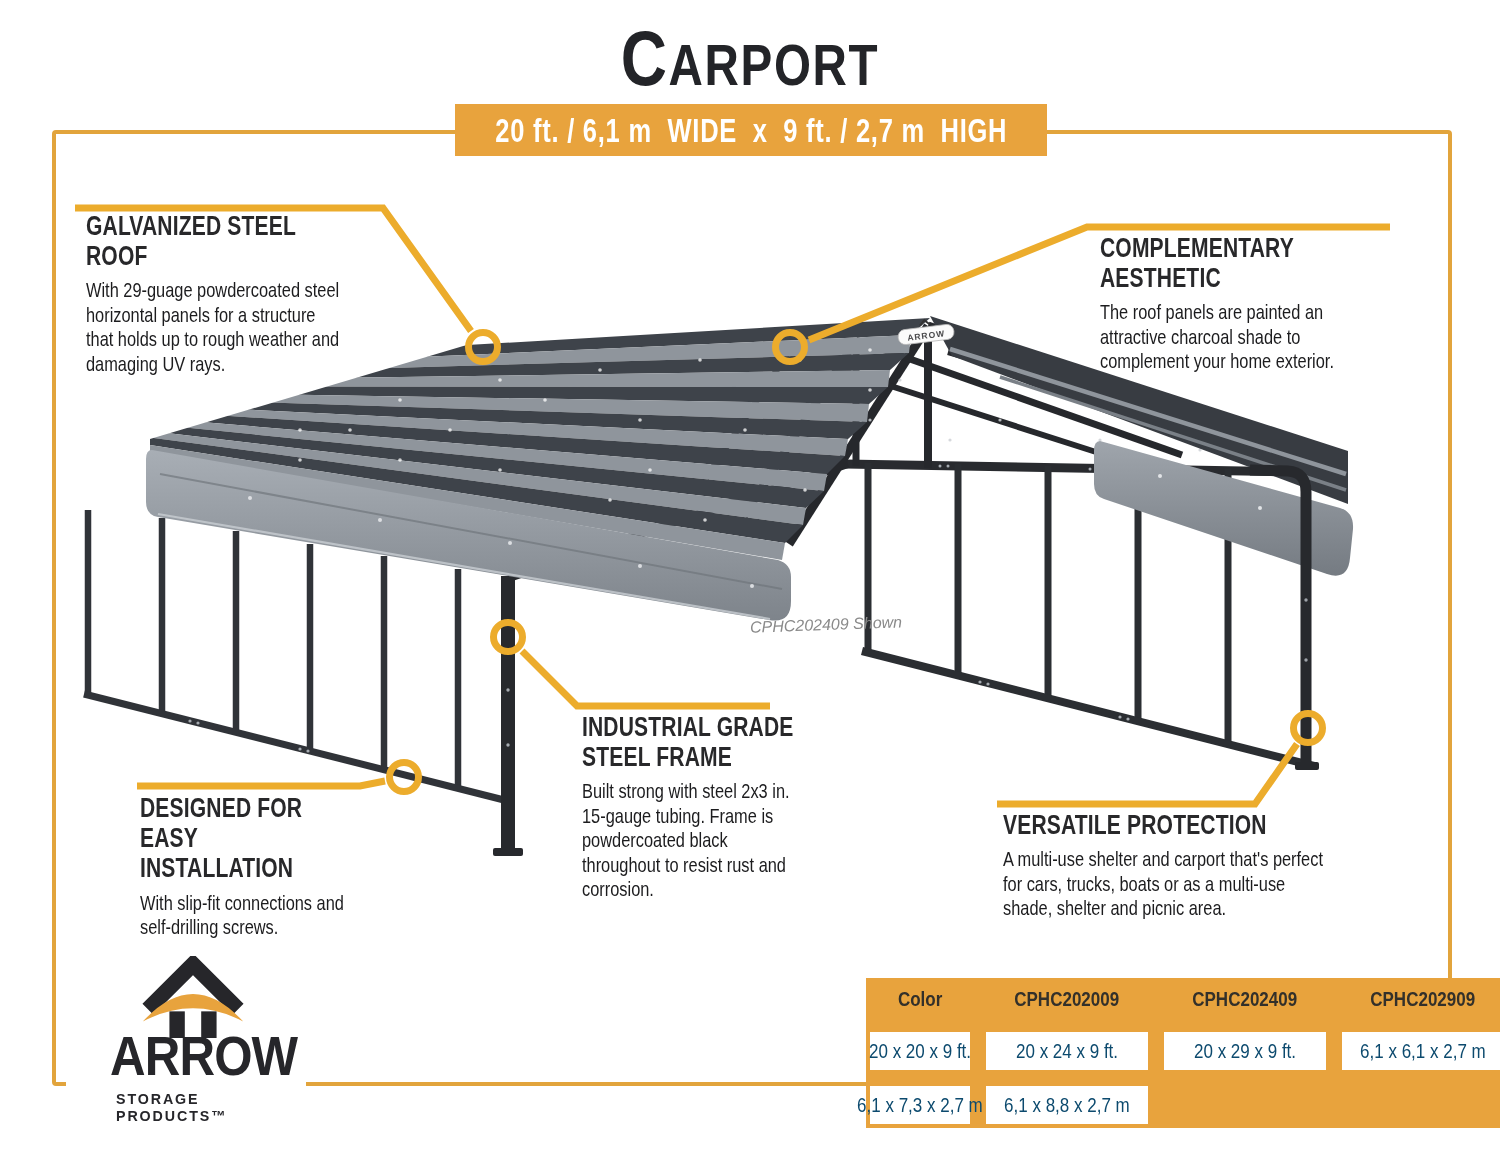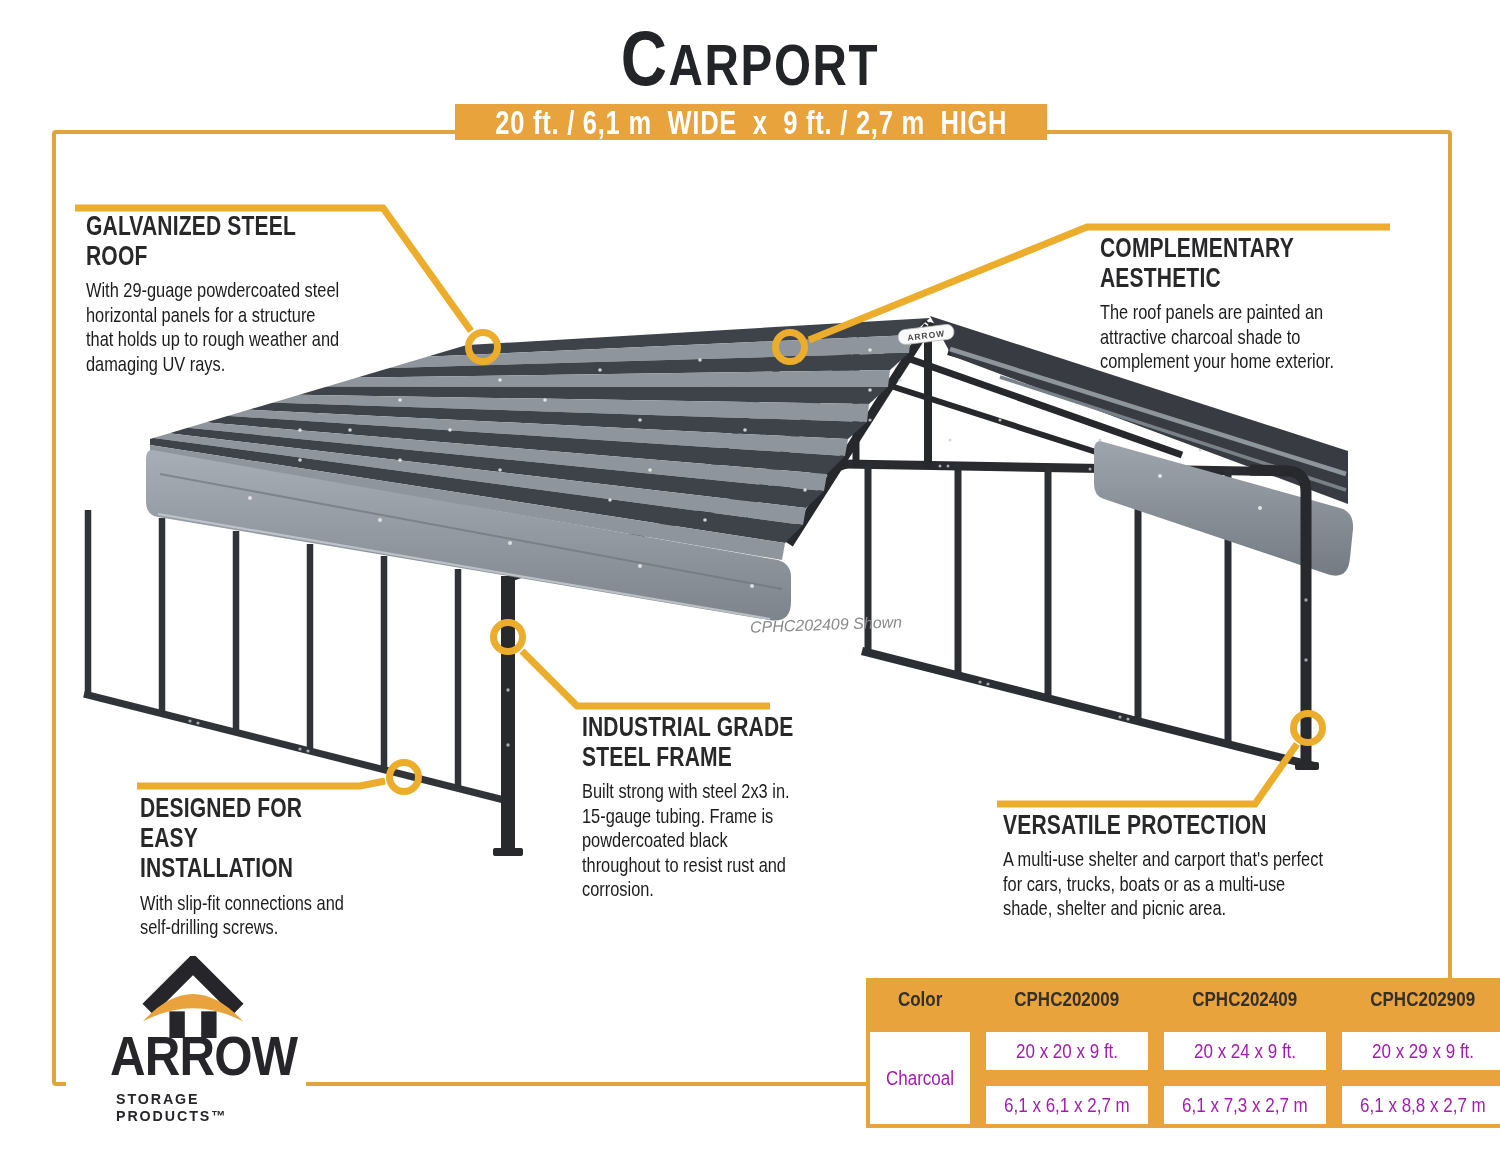--- a/index.html
+++ b/index.html
@@ -7,21 +7,21 @@
   .page{position:relative;width:1500px;height:1159px;background:#fff;overflow:hidden;}
 
   .frame{position:absolute;left:52px;top:130px;width:1392px;height:948px;
          border:4px solid var(--frame_border,#E2A43C);border-radius:4px;}
 
   .title{position:absolute;top:16px;left:0;width:100%;text-align:center;
          font-size:58px;font-weight:bold;color:#232428;letter-spacing:2px;
          transform:scaleX(0.82);line-height:1.1;}
   .title::first-letter{font-size:78px;}
 
-  .banner{position:absolute;left:455px;top:104px;width:592px;height:36px;
+  .banner{position:absolute;left:455px;top:104px;width:592px;height:52px;
           background:var(--accent_yellow,#E8A33D);display:flex;align-items:center;justify-content:center;}
   .banner span{font-size:34px;font-weight:bold;color:#fff;transform:scaleX(0.75);
                white-space:pre;letter-spacing:1px;}
 
   .scene{position:absolute;left:0;top:0;}
 
   .callout{position:absolute;transform:scaleX(0.78);transform-origin:0 0;}
   .co-h{font-size:27px;font-weight:bold;color:#28282A;line-height:1.12;
         white-space:pre-line;letter-spacing:0.2px;}
   .co-b{margin-top:7px;font-size:21px;color:#1C1C1E;line-height:1.16;}
@@ -34,21 +34,21 @@
   .logo-name{position:absolute;left:44px;top:76px;font-size:56px;font-weight:bold;color:#26262A;
              transform:scaleX(0.88);transform-origin:0 0;letter-spacing:-1px;line-height:1;}
   .logo-tag{position:absolute;left:50px;top:138px;font-size:15px;font-weight:bold;
             letter-spacing:2px;color:#26262A;transform:scaleX(0.95);transform-origin:0 0;}
 
   .spec{position:absolute;left:866px;top:978px;background:var(--accent_yellow,#E8A33D);
         padding:4px;display:grid;grid-template-columns:100px 162px 162px 162px;
         grid-template-rows:34px 38px 38px;gap:16px;}
   .spec .cell{display:flex;align-items:center;justify-content:center;}
   .spec .hc{background:var(--accent_yellow,#E8A33D);color:#33302A;font-weight:bold;font-size:20px;}
-  .spec .bc{background:#fff;color:#a21caf;font-size:20px;}
+  .spec .bc{background:#fff;color:#0c4a6e;font-size:20px;}
   .spec .charcoal{grid-column:1;grid-row:2/4;}
   .spec .cx{transform:scaleX(0.85);white-space:nowrap;}
 </style>
 </head>
 <body>
 
 <div class="page">
 
   <div class="frame"></div>
 
@@ -270,23 +270,20 @@
       </div>
     <div class="cell hc">
         <span class="cx">CPHC202009</span>
       </div>
     <div class="cell hc">
         <span class="cx">CPHC202409</span>
       </div>
     <div class="cell hc">
         <span class="cx">CPHC202909</span>
       </div>
-    <div class="cell bc charcoal">
-        <span class="cx">Charcoal</span>
-      </div>
     <div class="cell bc">
         <span class="cx">20 x 20 x 9 ft.</span>
       </div>
     <div class="cell bc">
         <span class="cx">20 x 24 x 9 ft.</span>
       </div>
     <div class="cell bc">
         <span class="cx">20 x 29 x 9 ft.</span>
       </div>
     <div class="cell bc">

